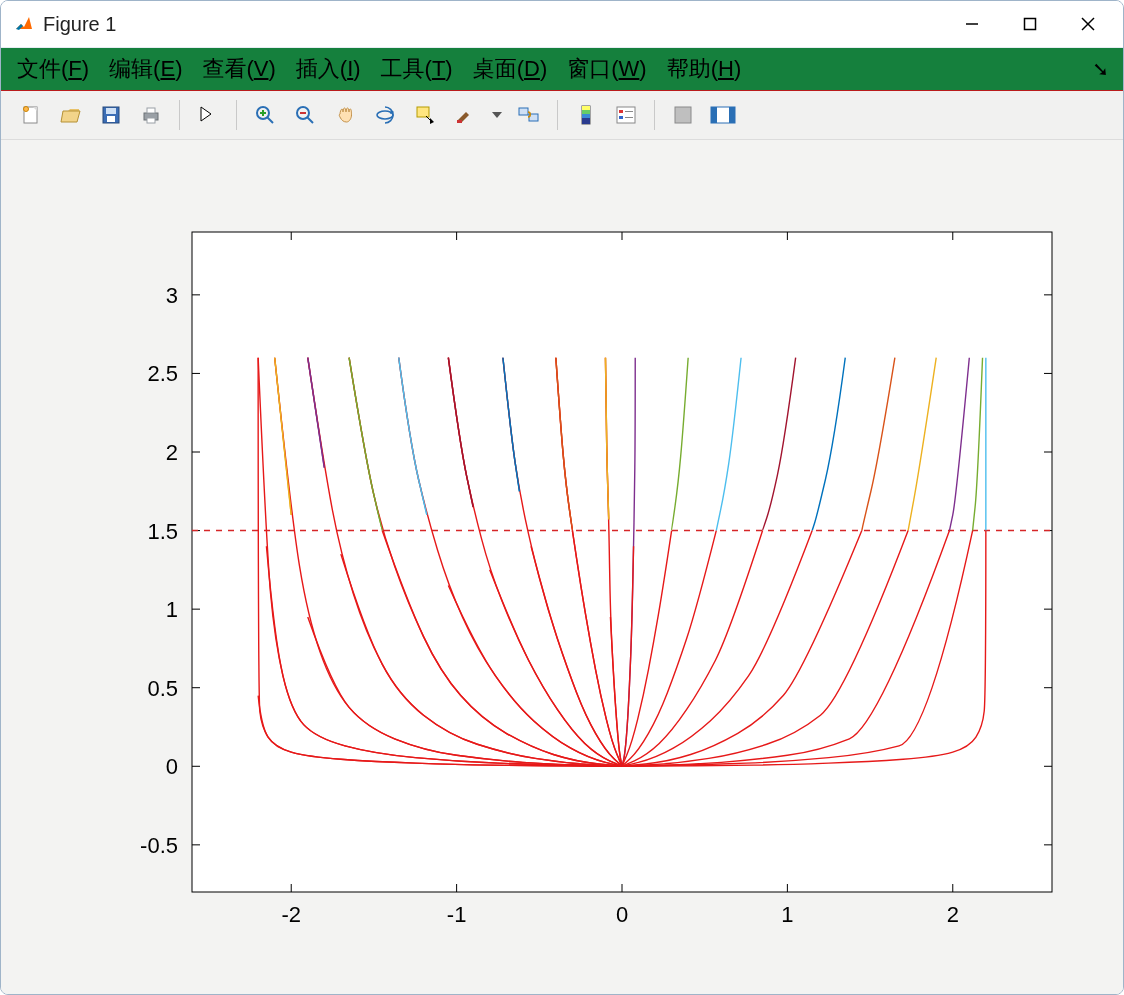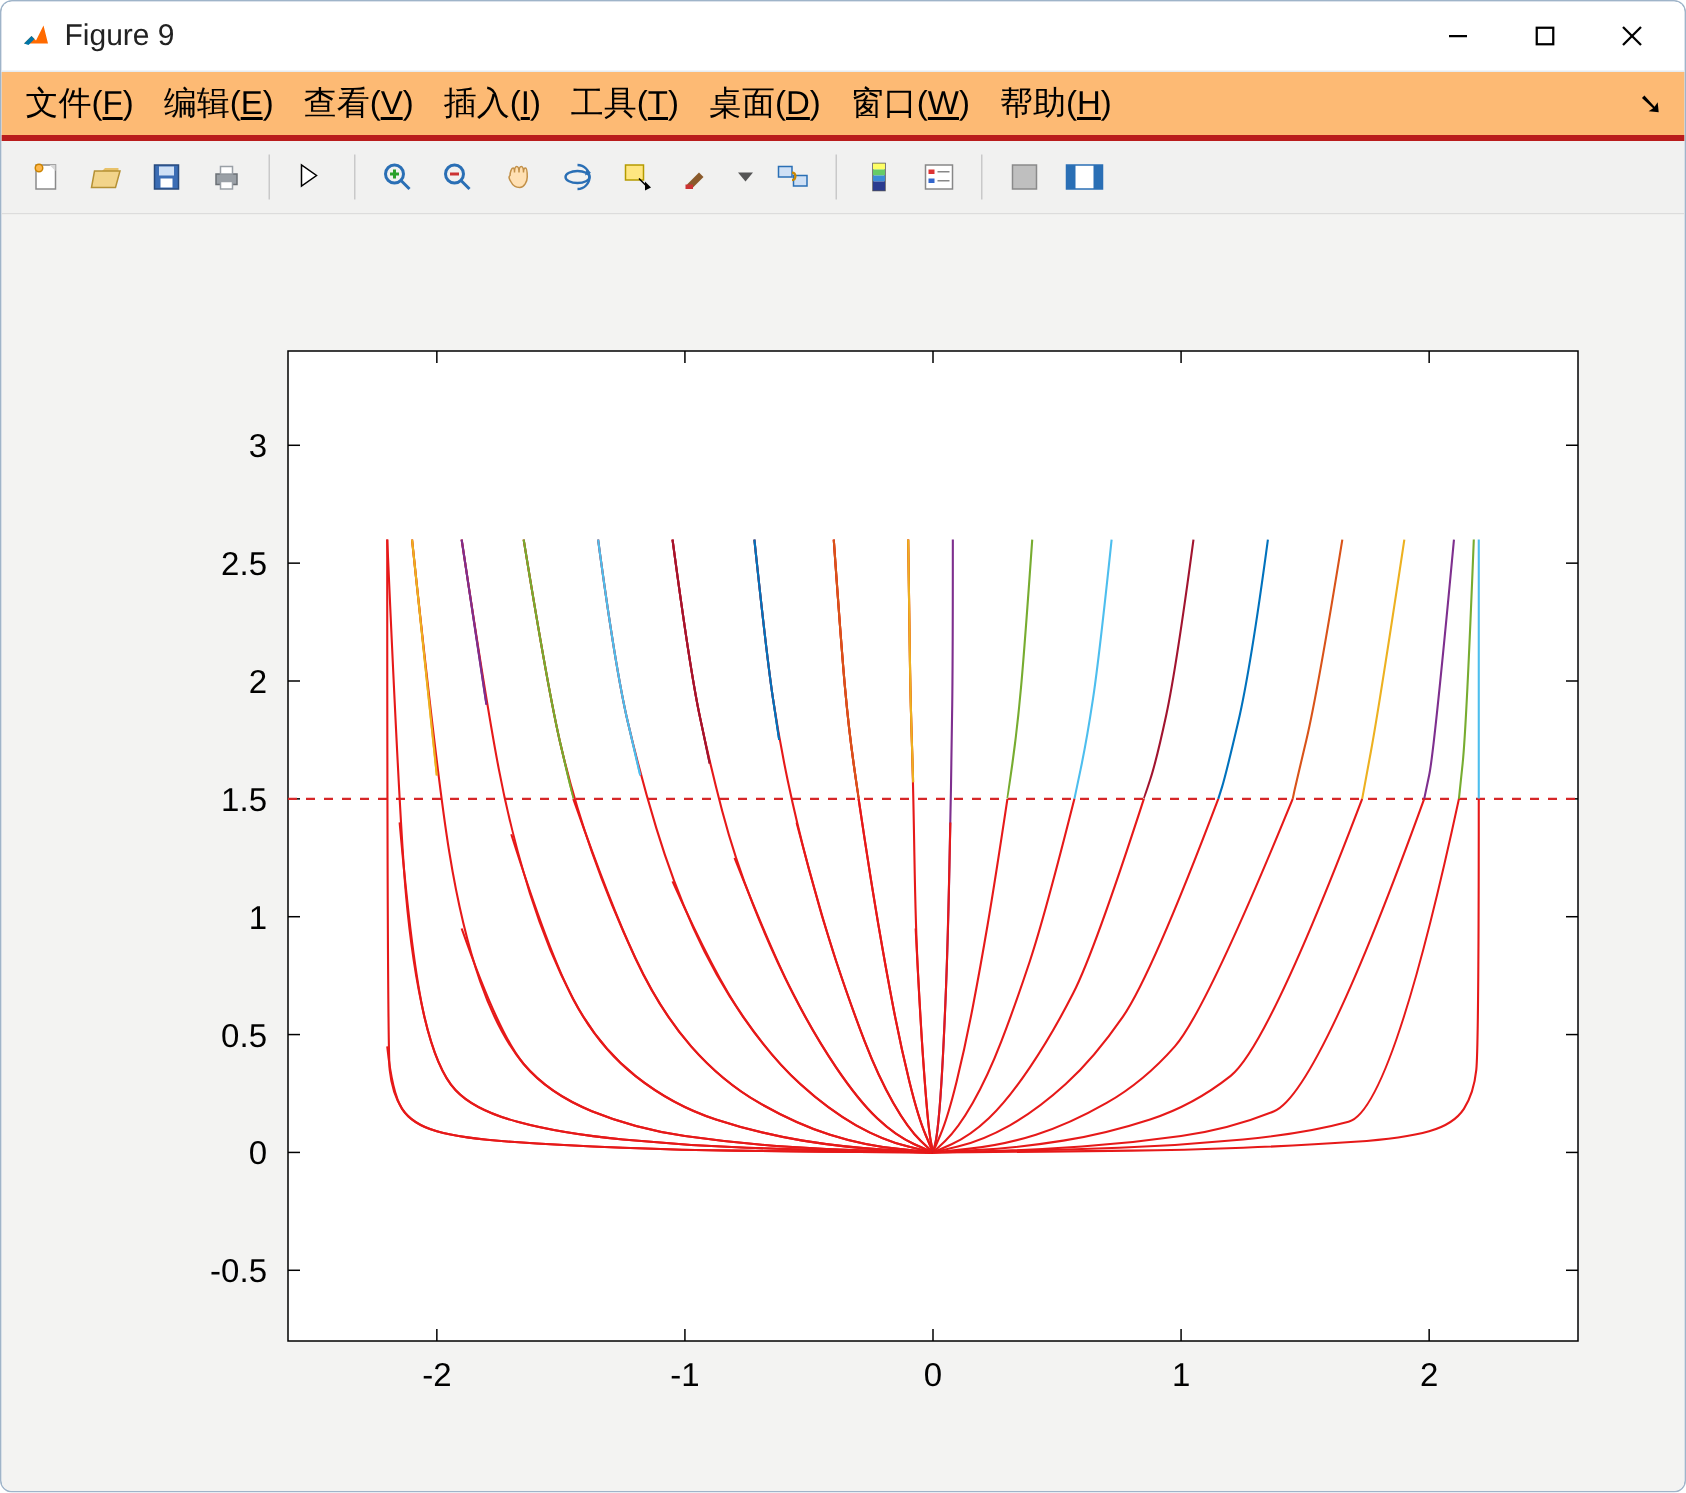--- a/index.html
+++ b/index.html
@@ -2,21 +2,21 @@
 <html><head>
 <meta charset="utf-8">
 <style>
 html,body{margin:0;padding:0;font-family:"Segoe UI","Microsoft YaHei",Arial,sans-serif;font-size:14px;background:#fff;color:#000;}
 .window{width:1124px;height:995px;box-sizing:border-box;border:1px solid #9fb4c9;border-radius:8px;overflow:hidden;background:#fff;display:flex;flex-direction:column;}
 .titlebar{height:46px;display:flex;align-items:center;padding:0 6px;background:#fff;border-bottom:1px solid #e6ecf2;}
 .titlebar .app-icon{width:22px;height:22px;display:flex;align-items:center;justify-content:center;margin:0 8px 0 6px;}
 .titlebar .title{font-size:20px;font-weight:400;color:#222;}
 .titlebar .spacer{flex:1;}
 .winbtn{width:58px;height:40px;display:flex;align-items:center;justify-content:center;color:#222;}
-.menubar{height:42px;display:flex;align-items:center;padding:0 6px;background:#fdba74;border-bottom:4px solid #b91c1c;font-size:22px;color:#000;}
+.menubar{height:42px;display:flex;align-items:center;padding:0 6px;background:#15803d;border-bottom:1px solid #b91c1c;font-size:22px;color:#000;}
 .menubar .menu-item{padding:4px 10px;white-space:nowrap;}
 .menubar .menu-item u{text-decoration:underline;}
 .menubar .dock-arrow{margin-left:auto;padding-right:8px;font-size:20px;color:#000;}
 .toolbar{height:48px;display:flex;align-items:center;padding:0 14px;background:#f1f1f0;border-bottom:1px solid #dcdcdc;gap:8px;}
 .toolbar .sep{width:1px;height:30px;background:#c9c9c9;margin:0 4px;}
 .tbtn{width:32px;height:32px;display:flex;align-items:center;justify-content:center;border-radius:3px;}
 .canvas-area{flex:1;background:#f3f3f2;display:flex;align-items:center;justify-content:center;}
 .plot-box{position:relative;width:1020px;height:790px;}
 svg{display:block;}
 .tick{stroke:#000;stroke-width:1;}
@@ -30,21 +30,21 @@
 
 <div class="window">
 
   <div class="titlebar">
     <span class="app-icon">
       <svg width="20" height="20" viewBox="0 0 20 20">
         <path d="M2 15 L7 10 L10 13 L15 3 L18 15 Z" fill="#ff6a00"></path>
         <path d="M2 15 L7 10 L9 12 L5 16 Z" fill="#0076a8"></path>
       </svg>
     </span>
-    <span class="title">Figure 9</span>
+    <span class="title">Figure 1</span>
     <span class="spacer"></span>
     <div class="winbtn">
       <svg width="14" height="14">
           <line x1="1" y1="7" x2="13" y2="7" stroke="#000" stroke-width="1.5"></line>
         </svg>
     </div>
     <div class="winbtn">
       <svg width="14" height="14">
           <rect x="1.5" y="1.5" width="11" height="11" fill="none" stroke="#000" stroke-width="1.5"></rect>
         </svg>

